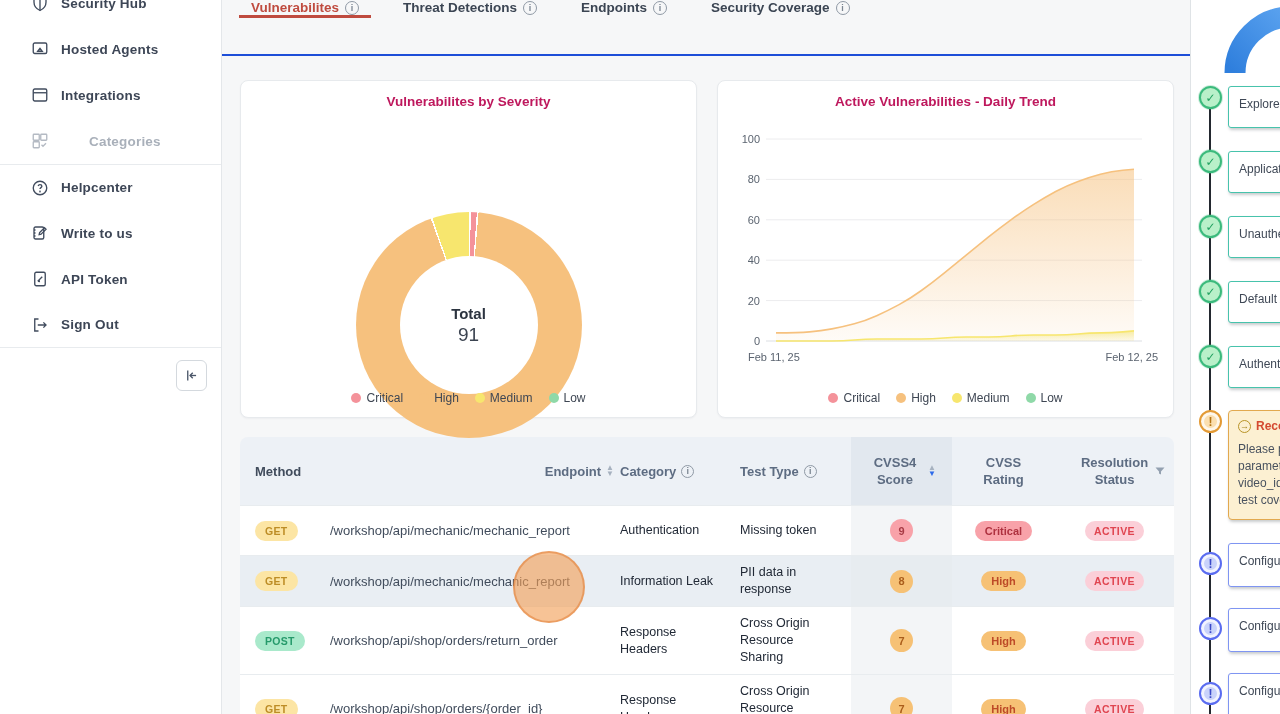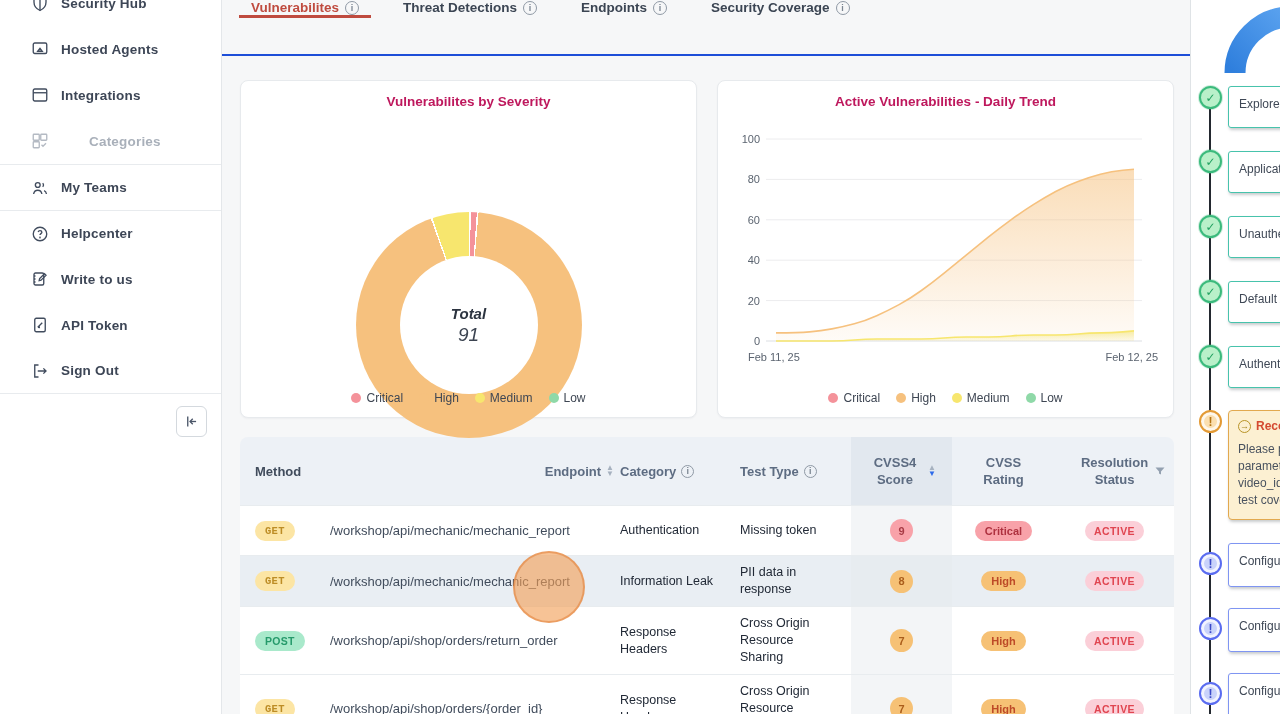--- a/index.html
+++ b/index.html
@@ -37,21 +37,21 @@
     color:#7c8692; font-size:9px; font-weight:700; display:inline-flex; align-items:center;
     justify-content:center; font-style:normal; flex:none; }
 
   .cards { display:flex; gap:20px; margin:24px 16px 0 18px; }
   .card { flex:1; height:338px; background:#fff; border:1px solid #e7eaed;
     border-radius:8px; position:relative; box-shadow:0 1px 2px rgba(20,30,40,.04); }
   .card-title { text-align:center; margin-top:13px; font-size:13.5px; font-weight:700; color:#be185d; }
 
   
   .donut-wrap { position:absolute; left:50%; top:131px; transform:translateX(-50%); }
-  .donut { width:226px; height:226px; border-radius:50%; position:relative;font-style:italic; }
+  .donut { width:226px; height:226px; border-radius:50%; position:relative; }
   .donut-hole { position:absolute; left:50%; top:50%; transform:translate(-50%,-50%);
     width:138px; height:138px; background:#fff; border-radius:50%; display:flex;
     flex-direction:column; align-items:center; justify-content:center; gap:2px; }
   .donut-hole .t { font-size:15px; font-weight:700; color:#2c3440; }
   .donut-hole .v { font-size:19px; color:#3c4document451; color:#3c4451; }
 
   .legend { position:absolute; left:0; right:0; bottom:12px; display:flex;
     justify-content:center; gap:16px; }
   .leg-item { display:flex; align-items:center; gap:5px; font-size:12px; color:#3e4document5; color:#3e4653; }
   .leg-dot { width:10px; height:10px; border-radius:50%; flex:none; }
@@ -74,21 +74,21 @@
   .funnel { position:absolute; right:8px; top:50%; transform:translateY(-50%); cursor:pointer; }
   .row { background:#fff; border-top:1px solid #e8ecef; min-height:50px; }
   .row.selected { background:#e9eef3; }
   .row:first-of-type { border-top:none; }
   .td { display:flex; align-items:center; font-size:13px; color:#414c5c; padding:8px 0; }
   .td.method { padding-left:15px; }
   .td.cat, .td.tt { font-size:12.5px; color:#212936; line-height:17px; padding-right:14px; }
   .td.score-col { background:rgba(228,233,238,.45); }
   .thead .th.score-col { background:rgba(213,221,231,.45); }
   .m-badge { padding:4px 10px; border-radius:11px; font-size:10.5px; font-weight:700; letter-spacing:.3px; }
-  .m-badge.GET { background:#fce5a4; color:#bd8d26;font-family:Liberation Mono, monospace; }
+  .m-badge.GET { background:#fce5a4; color:#bd8d26; }
   .m-badge.POST { background:#a9e9cb; color:#269a6b; }
   .score-badge { width:23px; height:23px; border-radius:50%; display:inline-flex;
     align-items:center; justify-content:center; font-size:11px; font-weight:700; }
   .score-badge.Critical { background:#f8a2a9; color:#a83b45; }
   .score-badge.High { background:#f6c175; color:#aa5d1b; }
   .pill { padding:4px 10px; border-radius:11px; font-size:11px; font-weight:700; }
   .pill.Critical { background:#f8a2a9; color:#ae313f; }
   .pill.High { background:#f6c175; color:#bd4a28; }
   .status-pill { padding:4px 9px; border-radius:10px; font-size:10.5px; font-weight:700;
     letter-spacing:.4px; background:#fbcfd8; color:#e04550; }
@@ -164,29 +164,20 @@
         <svg width="18" height="18" viewBox="0 0 24 24" fill="none" stroke-width="1.8">
             <rect x="3" y="3" width="8" height="8" rx="1"></rect>
             <rect x="13" y="3" width="8" height="8" rx="1"></rect>
             <rect x="3" y="13" width="8" height="8" rx="1"></rect>
             <path d="M14 17l2 2 4-4"></path>
           </svg>
         <span class="lbl">Categories</span>
       </div>
       <div class="side-item div-top">
         <svg width="18" height="18" viewBox="0 0 24 24" fill="none" stroke-width="1.8">
-            <circle cx="9" cy="8" r="3.2"></circle>
-            <path d="M3.5 20c.6-3.4 2.8-5 5.5-5s4.9 1.6 5.5 5"></path>
-            <path d="M15.5 5.6a3.1 3.1 0 0 1 0 4.8"></path>
-            <path d="M17.5 15.4c1.8.7 2.8 2.2 3.1 4.6"></path>
-          </svg>
-        <span class="lbl">My Teams</span>
-      </div>
-      <div class="side-item div-top">
-        <svg width="18" height="18" viewBox="0 0 24 24" fill="none" stroke-width="1.8">
             <circle cx="12" cy="12" r="9"></circle>
             <path d="M9.5 9.3A2.6 2.6 0 0 1 12 7.5c1.4 0 2.5 1 2.5 2.2 0 1.6-2.5 2-2.5 3.6"></path>
             <circle cx="12" cy="16.6" r=".4"></circle>
           </svg>
         <span class="lbl">Helpcenter</span>
       </div>
       <div class="side-item">
         <svg width="18" height="18" viewBox="0 0 24 24" fill="none" stroke-width="1.8">
             <rect x="4" y="4" width="13" height="16" rx="2"></rect>
             <path d="M4 8h2M4 12h2M4 16h2"></path>

